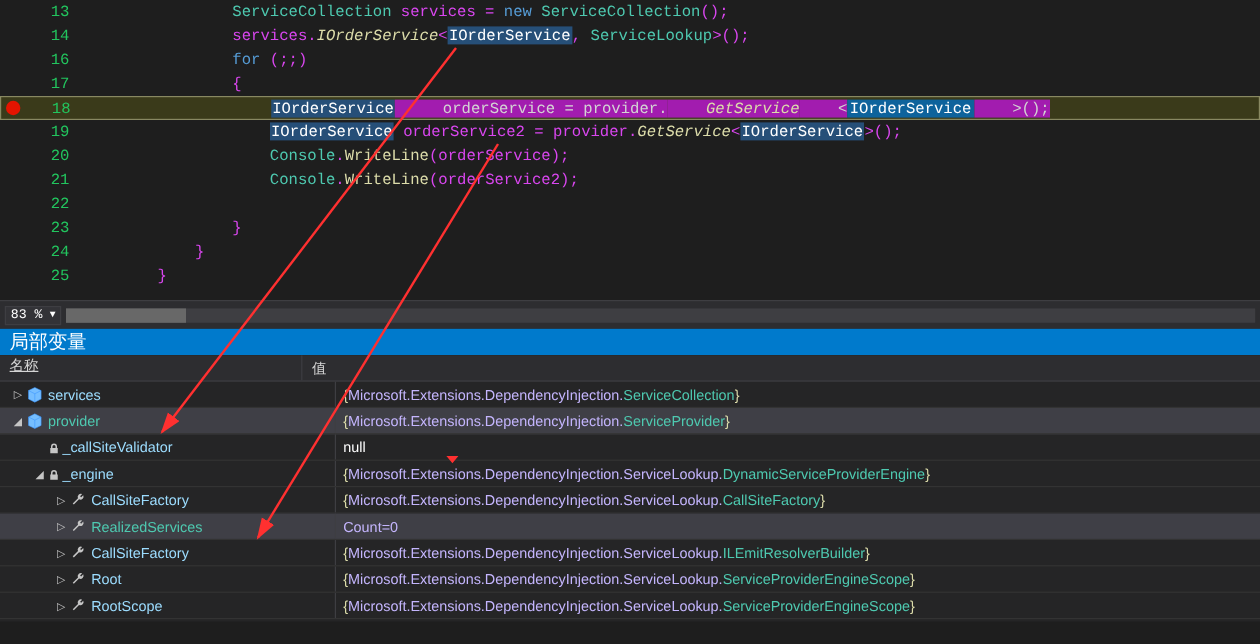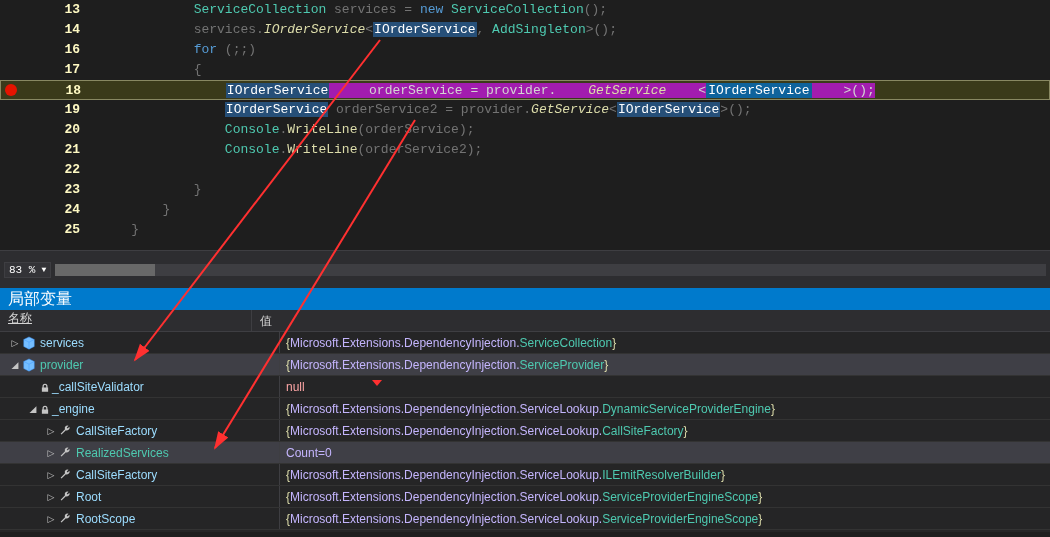--- a/index.html
+++ b/index.html
@@ -1,32 +1,32 @@
 <!DOCTYPE html>
 <html><head>
 <meta charset="utf-8">
 <style>
 * { margin: 0; padding: 0; box-sizing: border-box; }
 body { font-family: Consolas, "Courier New", monospace; font-size: 13px; background: #1e1e1e; color: #d4d4d4; width: 1050px; height: 537px; overflow: hidden; position: relative; }
 .code-editor { height: 250px; background: #1e1e1e; overflow: hidden; position: relative; }
 .code-line { display: flex; height: 20px; line-height: 20px; }
-.gutter { width: 80px; text-align: right; padding-right: 20px; color: #fef9c3; user-select: none; font-weight: bold; }
+.gutter { width: 80px; text-align: center; padding-right: 20px; color: #22c55e; user-select: none; }
 .code { white-space: pre; }
 .breakpoint-margin { width: 20px; display: flex; align-items: center; justify-content: center; }
 .breakpoint { width: 12px; height: 12px; background: #e51400; border-radius: 50%; }
 .current-line { background: #3a3a1a; border: 1px solid #888862; }
 .hl-sel { background: #264f78; color: #fff; padding: 0 1px; }
 .hl-yellow { background: #a21caf; padding-left: 32px; }
 .hl-blue-box { background: #0e639c; color: #fff; padding: 0 2px; }
 .tk-type { color: #4ec9b0; }
 .tk-method { color: #dcdcaa; }
 .tk-keyword { color: #569cd6; }
 .tk-ital { font-style: italic; color: #dcdcaa; }
-.tk-white { color: #737373; }
-.zoom-bar { height: 38px; background: #2d2d30; border-top: 1px solid #3e3e42; display: flex; align-items: center; padding: 0 4px; gap: 4px; }
+.tk-white { color: #d946ef; }
+.zoom-bar { height: 24px; background: #2d2d30; border-top: 1px solid #3e3e42; display: flex; align-items: center; padding: 0 4px; gap: 4px; }
 .zoom-combo { background: #333337; color: #fff; border: 1px solid #3e3e42; font-size: 11px; padding: 1px 4px; display: flex; align-items: center; gap: 6px; }
 .dropdown-arrow { font-size: 8px; }
 .panel-header { background: #007acc; color: #fff; height: 22px; display: flex; align-items: center; padding: 0 8px; font-size: 16px; font-family: "Segoe UI", sans-serif; }
 .vars-grid { background: #252526; height: 222px; overflow: hidden; }
 .vars-header { display: flex; height: 22px; background: #2d2d30; border-bottom: 1px solid #3e3e42; font-family: "Segoe UI", sans-serif; font-size: 12px; }
 .col-name-h { width: 252px; padding: 0 8px; border-right: 1px solid #3e3e42; text-decoration: underline; }
 .col-val-h { flex: 1; padding: 3px 8px; }
 .vars-body { font-family: "Segoe UI", sans-serif; font-size: 12px; }
 .var-row { display: flex; height: 22px; align-items: center; border-bottom: 1px solid #333; }
 .var-row.sel { background: #3f3f46; }
@@ -35,38 +35,38 @@
 .expand { width: 14px; text-align: center; color: #c5c5c5; cursor: pointer; font-size: 9px; }
 .icon-cube { width: 14px; height: 14px; display: inline-block; margin-right: 4px; }
 .icon-cube svg { width: 14px; height: 14px; }
 .icon-wrench { width: 14px; height: 14px; display: inline-block; margin-right: 4px; color: #c5c5c5; }
 .icon-lock { width: 10px; height: 10px; display: inline-block; color: #c5c5c5; margin-right: 2px; }
 .name-text { color: #9cdcfe; }
 .name-text.sel { color: #4ec9b0; }
 .val-brace { color: #dcdcaa; }
 .val-ns { color: #c4b5fd; }
 .val-type { color: #4ec9b0; }
-.val-null { color: #fca5a5; }
+.val-null { color: #ffffff; }
 .arrow-overlay { position: absolute; top: 0; left: 0; pointer-events: none; }
 .scrollbar-h { height: 12px; background: #3e3e42; position: relative; }
 .scrollbar-thumb { position: absolute; left: 0; width: 100px; height: 100%; background: #686868; }
 </style>
 </head>
 <body>
 
 <div class="code-editor" id="code-editor">
     <div class="code-line">
       <div class="breakpoint-margin"></div>
       <div class="gutter">13</div>
       <div class="code"><span>            </span><span class="tk-type">ServiceCollection</span><span class="tk-white"> services = </span><span class="tk-keyword">new</span><span class=""> </span><span class="tk-type">ServiceCollection</span><span class="tk-white">();</span></div>
     </div>
     <div class="code-line">
       <div class="breakpoint-margin"></div>
       <div class="gutter">14</div>
-      <div class="code"><span>            </span><span class="tk-white">services.</span><span class="tk-ital">IOrderService</span><span class="tk-white">&lt;</span><span class="hl-sel">IOrderService</span><span class="tk-white">, </span><span class="tk-type">AddSingleton</span><span class="tk-white">&gt;();</span></div>
+      <div class="code"><span>            </span><span class="tk-white">services.</span><span class="tk-ital">IOrderService</span><span class="tk-white">&lt;</span><span class="hl-sel">IOrderService</span><span class="tk-white">, </span><span class="tk-type">ServiceLookup</span><span class="tk-white">&gt;();</span></div>
     </div>
     <div class="code-line">
       <div class="breakpoint-margin"></div>
       <div class="gutter">16</div>
       <div class="code"><span>            </span><span class="tk-keyword">for</span><span class="tk-white"> (;;)</span></div>
     </div>
     <div class="code-line">
       <div class="breakpoint-margin"></div>
       <div class="gutter">17</div>
       <div class="code"><span>            </span><span class="tk-white">{</span></div>

